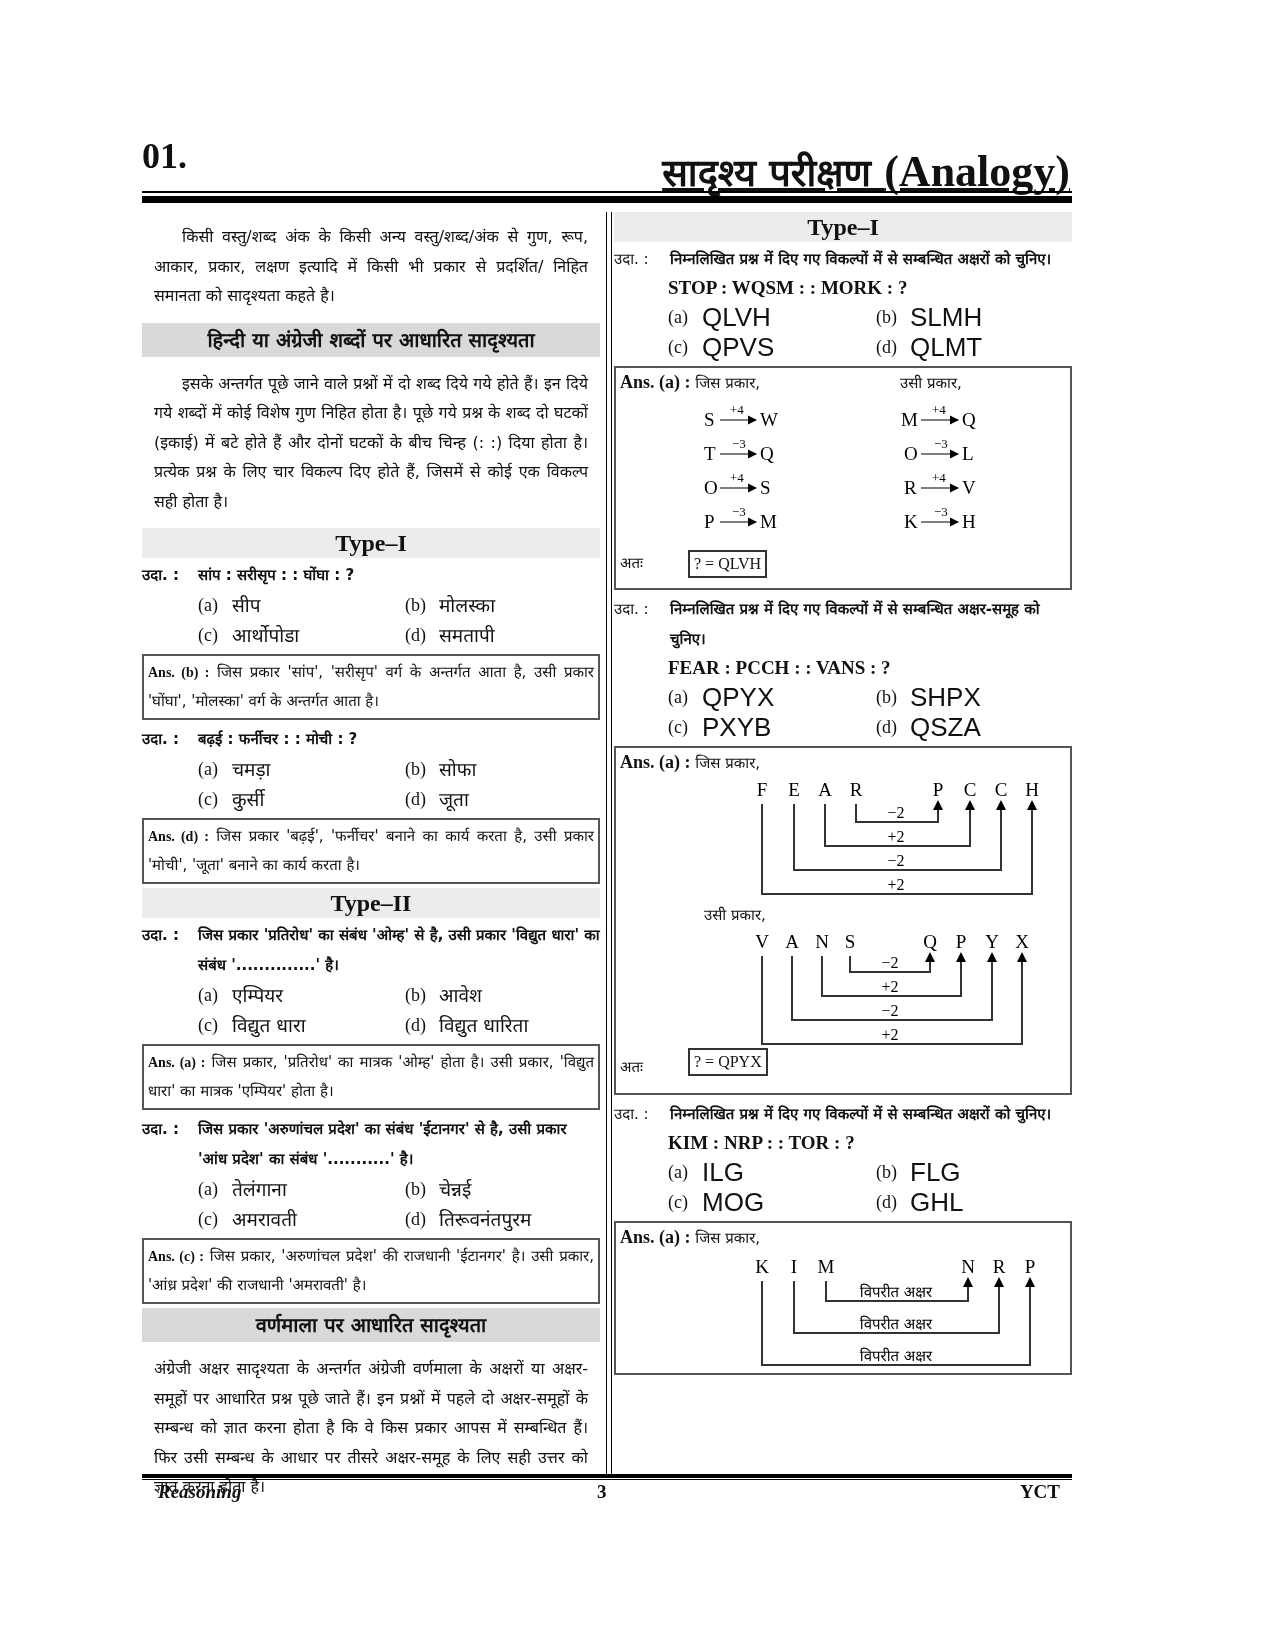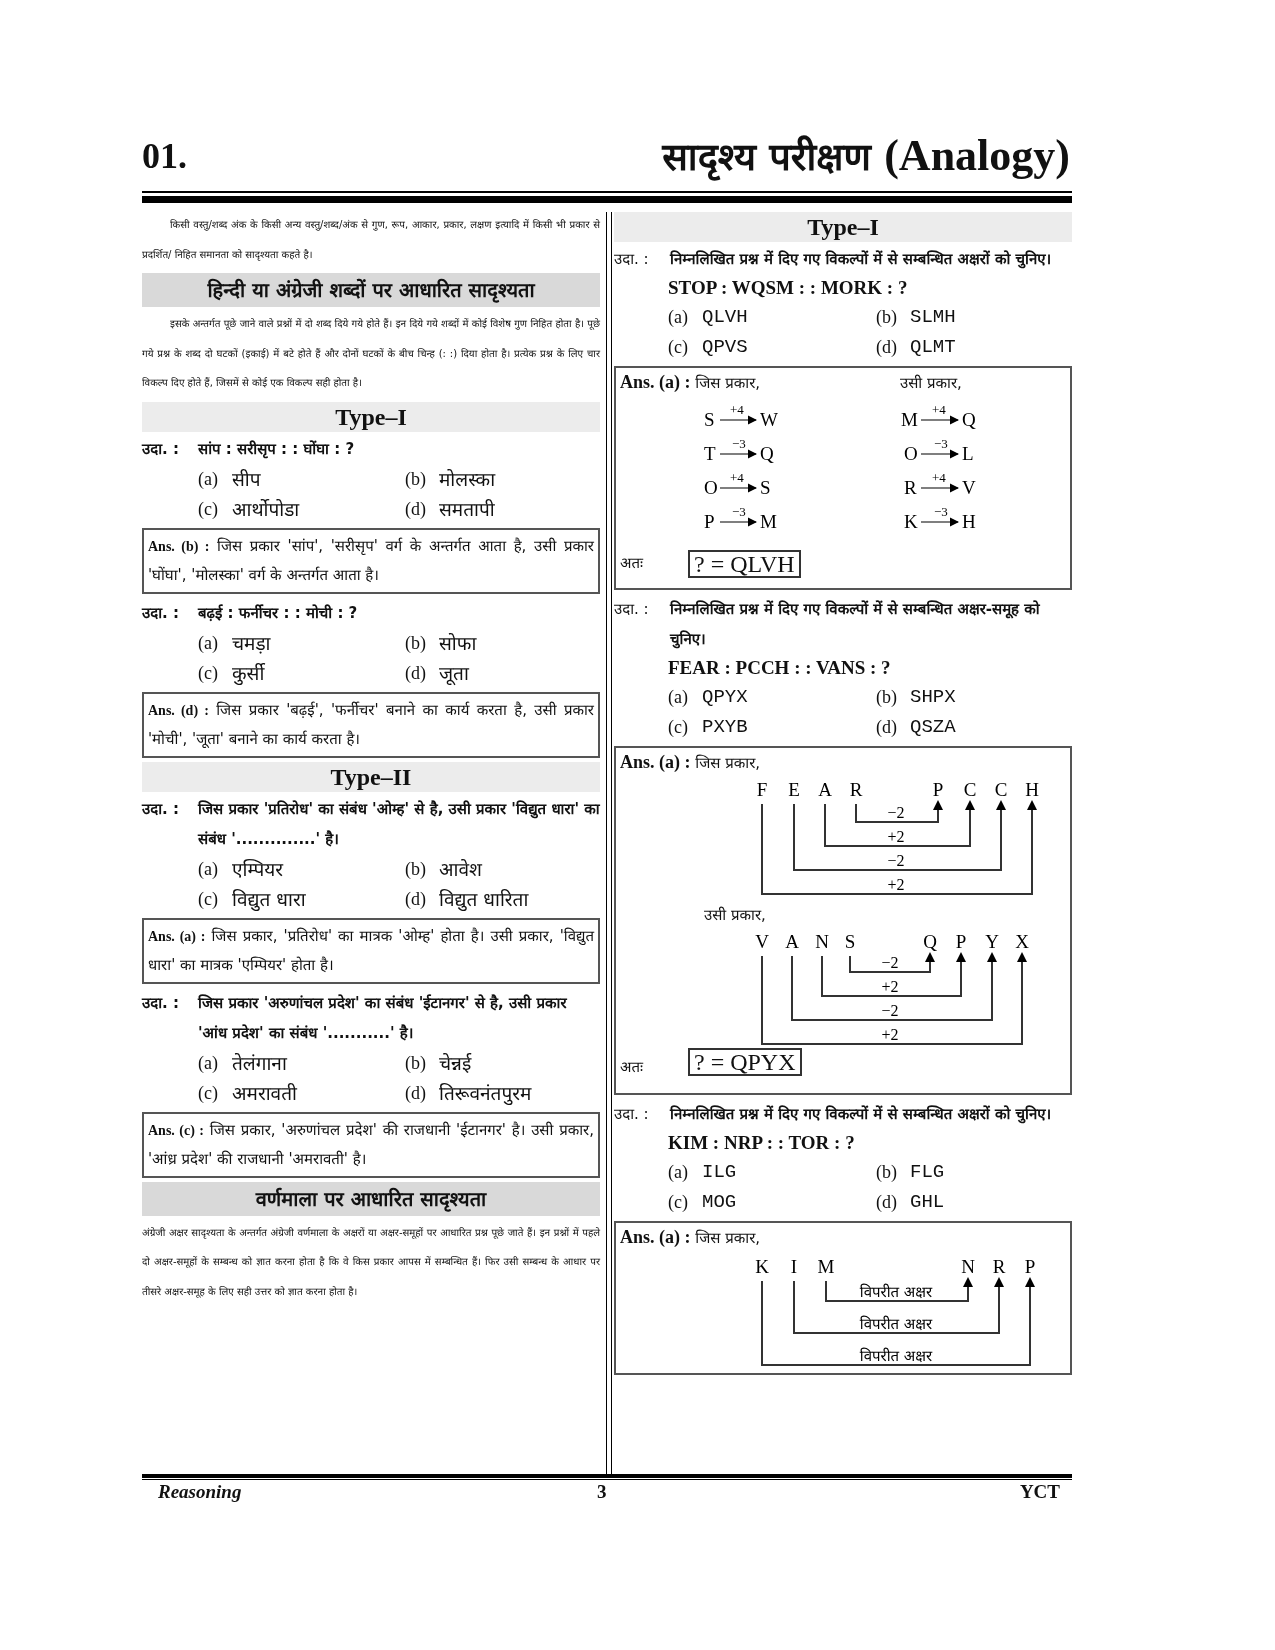--- a/index.html
+++ b/index.html
@@ -1,53 +1,53 @@
 <!DOCTYPE html>
 <html><head>
 <meta charset="utf-8">
 <style>
   html, body { margin:0; padding:0; background:#ffffff; }
   body { width:1275px; height:1650px; position:relative; overflow:hidden; font-family:"DejaVu Serif","Liberation Serif",serif; color:#111; }
   .page-header { position:absolute; left:142px; top:128px; width:928px; height:60px; }
   .chapter-num { position:absolute; left:0; top:0; font-family:"Liberation Serif",serif; font-weight:bold; font-size:36px; line-height:56px; }
-  .chapter-title { position:absolute; right:0; top:0; font-family:"DejaVu Sans","Liberation Sans",sans-serif; font-weight:bold; font-size:38px; line-height:56px; }
+  .chapter-title { position:absolute; right:0; top:16px; font-family:"DejaVu Sans","Liberation Sans",sans-serif; font-weight:bold; font-size:38px; line-height:56px;text-decoration:underline; }
   .chapter-title .en { font-family:"Liberation Serif",serif; font-size:44px; }
   .rule-thin { position:absolute; left:142px; top:191px; width:930px; height:2px; background:#000; }
   .rule-thick { position:absolute; left:142px; top:196px; width:930px; height:7px; background:#000; }
   .col-divider { position:absolute; left:606px; top:212px; width:1px; height:1262px; background:#000; }
   .col-divider2 { position:absolute; left:611px; top:212px; width:1px; height:1262px; background:#000; }
 
   .col { position:absolute; top:210px; }
   .col-left { left:142px; width:458px; }
   .col-right { left:614px; width:458px; }
-  .para { font-family:"DejaVu Sans","Liberation Sans",sans-serif; font-size:10px; line-height:29.5px; text-align:justify; margin:0; }
+  .para { font-family:"DejaVu Sans","Liberation Sans",sans-serif; font-size:16px; line-height:29.5px; text-align:justify; margin:12px; }
   .para.indent { text-indent:28px; }
 
   .section-head { background:#d9d9d9; text-align:center; font-family:"DejaVu Sans","Liberation Sans",sans-serif; font-weight:bold; font-size:20px; line-height:34px; margin:4px 0 2px 0; }
   .type-head { background:#ececec; text-align:center; font-family:"Liberation Serif",serif; font-weight:bold; font-size:24px; line-height:30px; margin:4px 0 2px 0; }
 
   .q { position:relative; font-family:"DejaVu Sans","Liberation Sans",sans-serif; font-weight:bold; font-size:15px; line-height:30px; padding-left:56px; }
   .q .lbl { position:absolute; left:0; top:0; }
   .q.light .lbl, .q.light .qtext { font-weight:normal; }
   .q.rq .qtext { font-weight:bold; }
   .q-en { font-family:"Liberation Serif",serif; font-weight:bold; font-size:19px; line-height:28px; padding-left:54px; }
   .opts { display:grid; grid-template-columns: 207px 220px; padding-left:56px; font-size:16px; line-height:30px; }
   .opts.right { padding-left:54px; grid-template-columns: 208px 200px; }
   .opt { display:flex; }
   .opt .ol { font-family:"Liberation Serif",serif; font-size:18px; width:34px; }
   .opt .ov { font-family:"DejaVu Sans","Liberation Sans",sans-serif; font-size:19px; }
-  .opts.right .opt .ov { font-family:Liberation Mono, monospace; font-size:19px; }
+  .opts.right .opt .ov { font-family:Liberation Sans, sans-serif; font-size:26px; }
 
   .ans { border:2px solid #555; padding:2px 4px; margin:4px 0; font-family:"DejaVu Sans","Liberation Sans",sans-serif; font-size:15px; line-height:29px; text-align:justify; }
   .ans b.al { font-family:"Liberation Serif",serif; font-size:14px; }
 
   .ans-box { position:relative; border:2px solid #555; margin:4px 0 4px 0; font-family:"DejaVu Sans","Liberation Sans",sans-serif; font-size:15px; }
   .ans-box .al { font-family:"Liberation Serif",serif; font-weight:bold; font-size:18px; }
   .abs { position:absolute; white-space:nowrap; }
-  .result { border:2px solid #333; padding:0 4px; font-family:"Liberation Serif",serif; font-size:24px; line-height:24px; }
+  .result { border:2px solid #333; padding:0 4px; font-family:"Liberation Serif",serif; font-size:16px; line-height:24px; }
 
   .footer-rule1 { position:absolute; left:142px; top:1474px; width:930px; height:4px; background:#000; }
   .footer-rule2 { position:absolute; left:142px; top:1479px; width:930px; height:1px; background:#000; }
   .footer { position:absolute; top:1481px; left:142px; width:930px; height:24px; font-family:"Liberation Serif",serif; font-weight:bold; font-size:19px; }
   .footer .fl { position:absolute; left:16px;font-style:italic; }
   .footer .fc { position:absolute; left:455px; }
   .footer .fr { position:absolute; right:12px; }
   svg text { font-family:"Liberation Serif",serif; }
 </style>
 </head>

